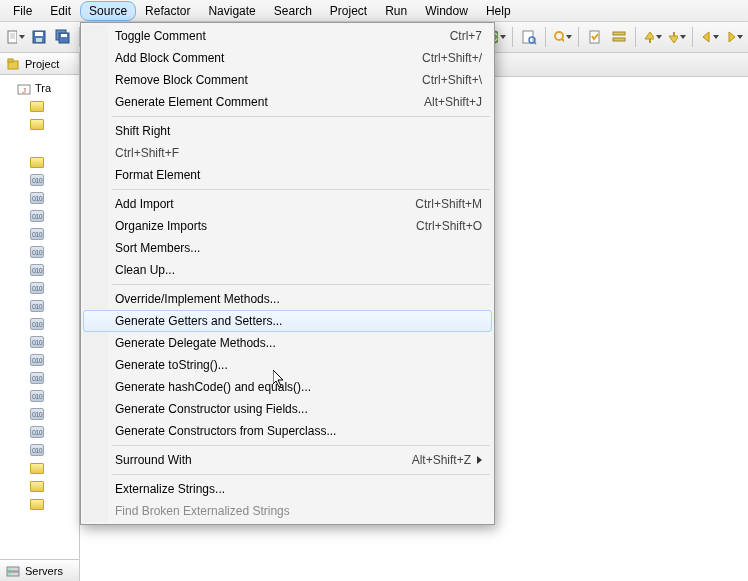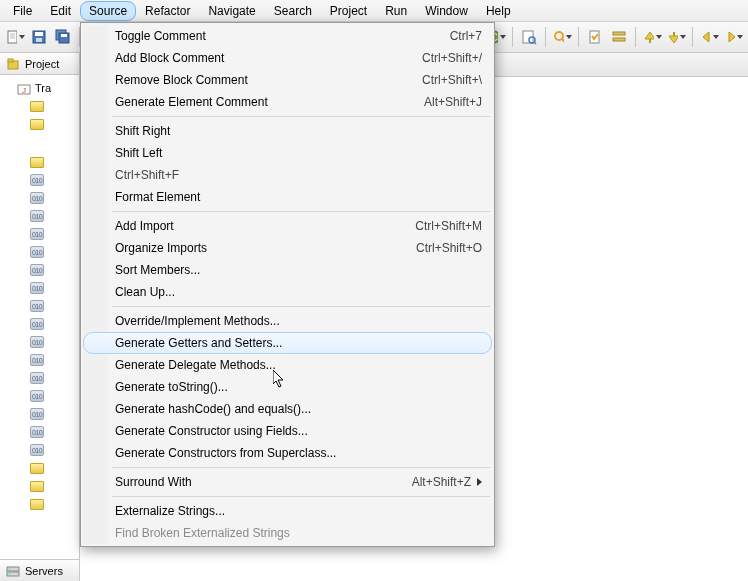--- a/index.html
+++ b/index.html
@@ -167,21 +167,21 @@
   }
   .dropdown .dm-item {
     position: relative;
     display: flex; align-items: center;
     height: 22px;
     padding-left: 32px; padding-right: 10px;
   }
   .dropdown .dm-item.hover {
     background: linear-gradient(#f2f8ff,#e4f0fd);
     border: 1px solid #aed2f5;
-    border-radius: 10px;
+    border-radius: 3px;
     padding-left: 31px; padding-right: 9px;
     height: 22px;
   }
   .dropdown .dm-item.disabled { color: #8a8a8a; }
   .dropdown .dm-label { flex: 1; }
   .dropdown .dm-accel { color: #444; }
   .dropdown .dm-submenu {
     display:inline-block; border-top:4px solid transparent; border-bottom:4px solid transparent; border-left:5px solid #333; margin-left:6px;
   }
   .dropdown .dm-sep {
@@ -480,23 +480,20 @@
     </div>
     <div class="dm-item">
       <span class="dm-label">Generate Element Comment</span>
       <span class="dm-accel">Alt+Shift+J</span>
     </div>
     <div class="dm-sep"></div>
     <div class="dm-item">
       <span class="dm-label">Shift Right</span>
     </div>
     <div class="dm-item">
-      <span class="dm-label">Shift Left</span>
-    </div>
-    <div class="dm-item">
       <span class="dm-accel">Ctrl+Shift+F</span>
     </div>
     <div class="dm-item">
       <span class="dm-label">Format Element</span>
     </div>
     <div class="dm-sep"></div>
     <div class="dm-item">
       <span class="dm-label">Add Import</span>
       <span class="dm-accel">Ctrl+Shift+M</span>
     </div>

